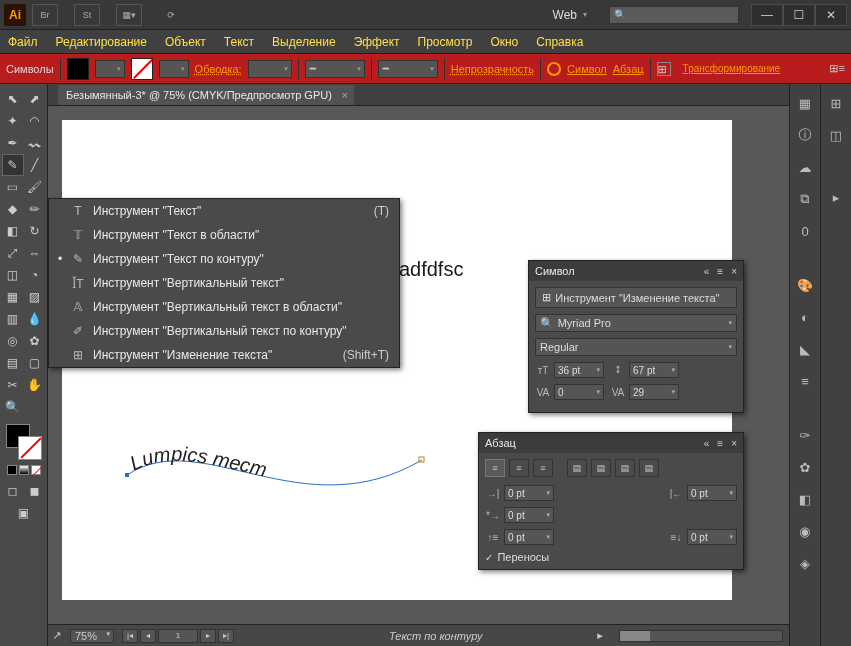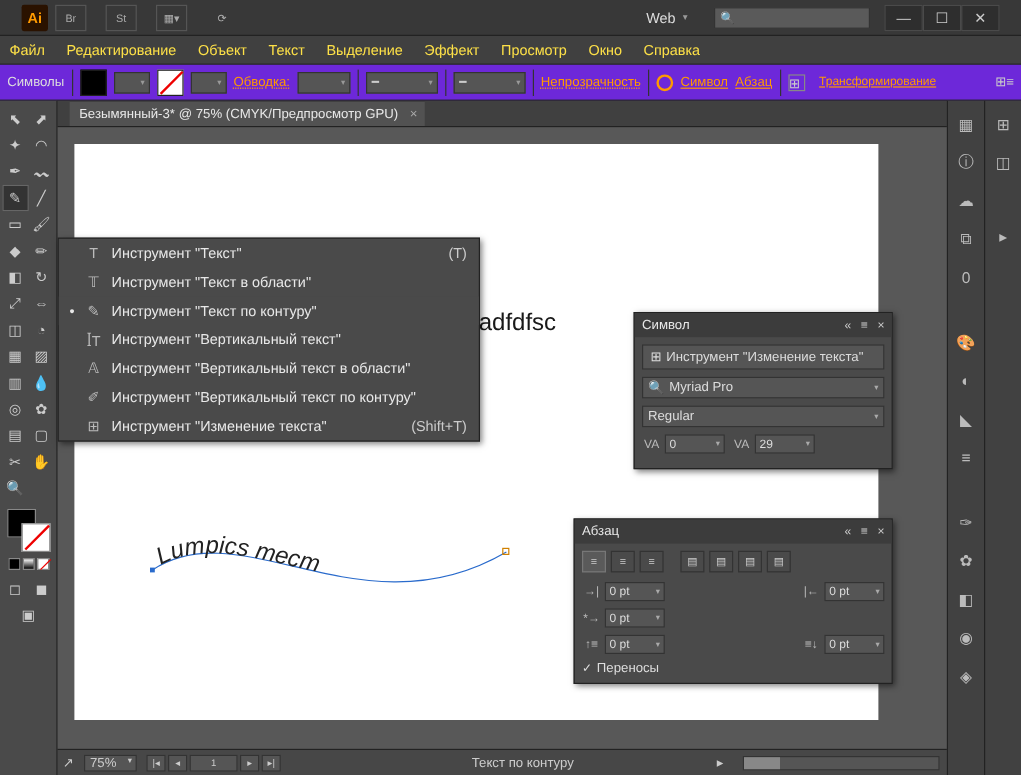--- a/index.html
+++ b/index.html
@@ -1,34 +1,34 @@
 <!DOCTYPE html>
 <html><head>
 <meta charset="utf-8">
 <style>
 * { margin:0; padding:0; box-sizing:border-box; font-family:"Segoe UI",Tahoma,sans-serif; }
 body { background:#383838; width:851px; height:646px; overflow:hidden; font-size:11px; color:#ccc; position:relative; }
 
 
-.titlebar { height:30px; background:#383838; display:flex; align-items:center; padding:0 18px; border-bottom:1px solid #222; }
+.titlebar { height:30px; background:#383838; display:flex; align-items:center; padding:0 4px; border-bottom:1px solid #222; }
 .titlebar .logo { width:22px; height:22px; background:#2a1200; color:#ff9a00; font-weight:bold; font-size:12px; display:flex; align-items:center; justify-content:center; border-radius:2px; margin-right:6px; }
 .titlebar .tbicon { width:26px; height:22px; border:1px solid #555; margin-right:16px; display:flex; align-items:center; justify-content:center; color:#aaa; font-size:9px; }
 .titlebar .spacer { flex:1; }
 .titlebar .dd { display:flex; align-items:center; color:#ddd; font-size:12px; margin-right:10px; padding:2px 12px 2px 6px; position:relative; }
 .titlebar .dd:after { content:"▾"; font-size:8px; margin-left:6px; color:#999; }
 .titlebar .search { width:130px; height:18px; background:#5a5a5a; border:1px solid #333; display:flex; align-items:center; color:#888; font-size:10px; padding-left:4px; }
 .winbtns { display:flex; margin-left:12px; }
 .winbtns div { width:32px; height:22px; background:#2e2e2e; border:1px solid #4a4a4a; display:flex; align-items:center; justify-content:center; color:#ccc; font-size:12px; }
 
 
 .menubar { height:24px; background:#404040; border-bottom:1px solid #222; display:flex; align-items:center; padding-left:8px; }
 .menubar span { color:#fde047; font-size:12px; margin-right:18px; cursor:default; }
 
 
-.ctrlbar { height:30px; background:#6d28d9; border-bottom:1px solid #222; display:flex; align-items:center; padding:0 6px; gap:6px; }
+.ctrlbar { height:30px; background:#b91c1c; border-bottom:1px solid #222; display:flex; align-items:center; padding:0 6px; gap:6px; }
 .ctrlbar .lbl { color:#ddd; font-size:11px; }
 .swatch { width:22px; height:22px; border:1px solid #222; }
 .swatch.black { background:#000; }
 .swatch.none { background:#fff; position:relative; }
 .swatch.none:after { content:""; position:absolute; left:-2px; top:9px; width:26px; height:2px; background:#e00; transform:rotate(-45deg); }
 .ctrlbar .olbl { color:#ff9a00; font-size:11px; text-decoration:underline dotted; }
 .ctrlbar .dd2 { background:#555; border:1px solid #333; height:18px; min-width:30px; display:flex; align-items:center; padding:0 12px 0 4px; position:relative; color:#ccc; font-size:10px; }
 .ctrlbar .dd2:after { content:"▾"; font-size:7px; position:absolute; right:3px; color:#999; }
 .ctrlbar .sep { width:1px; height:22px; background:#333; }
 .ctrlbar .olink { color:#ff9a00; font-size:11px; text-decoration:underline; }
@@ -262,21 +262,21 @@
     <div class="status">
       <div style="width:18px;text-align:center;">↗</div>
       <div class="zoom">75%</div>
       <div class="nav">
         <div>|◂</div>
         <div>◂</div>
         <div style="width:40px;">1</div>
         <div>▸</div>
         <div>▸|</div>
       </div>
-      <div style="flex:1;text-align:center;padding-left:40px;">Текст по контуру</div>
+      <div style="flex:1;text-align:center;padding-left:40px;font-style:italic;">Текст по контуру</div>
       <div style="width:16px;">▸</div>
       <div style="flex:0.5;border:1px solid #333;height:12px;background:#555;margin:0 6px;position:relative;">
           <div style="position:absolute;left:0;width:30px;height:100%;background:#888;"></div>
         </div>
     </div>
   </div>
 
   <div class="rdock">
     <div class="dockstrip">
       <div class="dockicon">▦</div>
@@ -358,20 +358,30 @@
         <span>≡</span>
         <span>×</span>
       </span>
     </div>
   <div class="pbody">
     <div class="btnstrip">⊞ <span style="margin-left:4px;">Инструмент "Изменение текста"</span></div>
     <div class="fontbox">🔍 <span style="margin-left:4px;">Myriad Pro</span></div>
     <div class="fontbox">Regular</div>
     <div class="fieldrow">
       <div class="field">
+          <span class="ficon">тT</span>
+          <div class="val">36 pt</div>
+        </div>
+      <div class="field">
+          <span class="ficon">⭥</span>
+          <div class="val">67 pt</div>
+        </div>
+    </div>
+    <div class="fieldrow">
+      <div class="field">
           <span class="ficon">VA</span>
           <div class="val">0</div>
         </div>
       <div class="field">
           <span class="ficon">VA</span>
           <div class="val">29</div>
         </div>
     </div>
   </div>
 </div>

